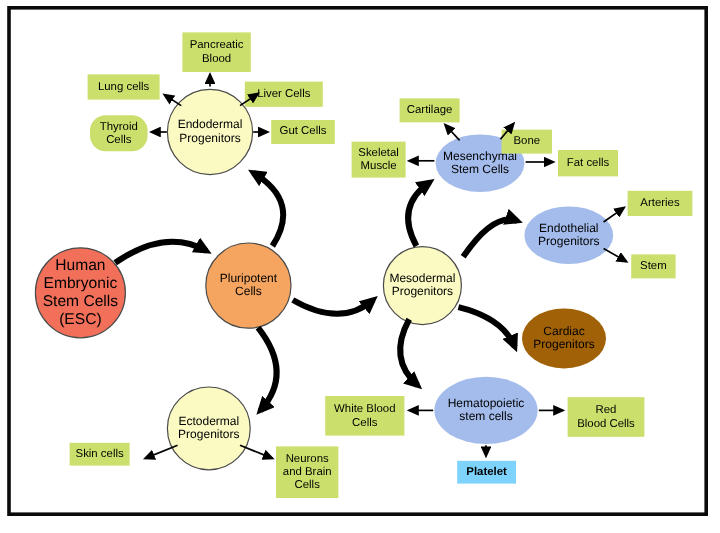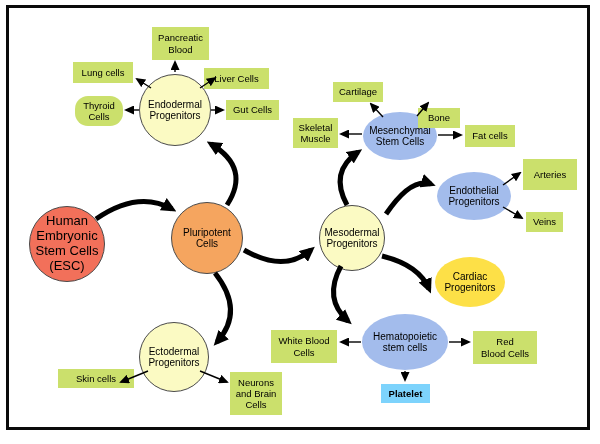--- a/index.html
+++ b/index.html
@@ -32,26 +32,26 @@
   
   #b-pancreatic {left:152px;top:27px; width:57px;height:33px;}
   #b-lung       {left:73px; top:62px; width:60px;height:21px;}
   #b-thyroid    {left:75px; top:96px; width:48px;height:30px;}
   #b-liver      {left:204px;top:68px; width:65px;height:21px;}
   #b-gut        {left:226px;top:100px;width:53px;height:20px;}
   #b-cartilage  {left:333px;top:82px; width:50px;height:20px;}
   #b-bone       {left:418px;top:80px; width:42px;height:20px;margin-top:28px;}
   #b-skeletal   {left:293px;top:118px;width:45px;height:30px;}
   #b-fat        {left:465px;top:125px;width:50px;height:22px;}
-  #b-arteries   {left:523px;top:159px;width:54px;height:31px;}
+  #b-arteries   {left:523px;top:159px;width:54px;height:21px;}
   #b-veins      {left:526px;top:212px;width:37px;height:20px;}
   #b-white-blood{left:271px;top:330px;width:66px;height:33px;}
   #b-red-blood  {left:473px;top:331px;width:64px;height:33px;}
   #b-platelet   {left:381px;top:384px;width:49px;height:19px;}
-  #b-skin       {left:58px; top:369px;width:76px;height:19px;}
+  #b-skin       {left:58px; top:369px;width:50px;height:19px;}
   #b-neurons    {left:230px;top:372px;width:52px;height:43px;}
 </style>
 </head>
 <body>
 
 <div id="stage">
   <div class="frame"></div>
 
   <div class="node circle" id="n-esc" style="background: rgb(242, 112, 90);">Human
 Embryonic
@@ -62,39 +62,39 @@
   <div class="node circle" id="n-endodermal" style="background: rgb(251, 250, 195);">Endodermal
 Progenitors</div>
   <div class="node circle" id="n-ectodermal" style="background: rgb(251, 250, 195);">Ectodermal
 Progenitors</div>
   <div class="node circle" id="n-mesodermal" style="background: rgb(251, 250, 195);">Mesodermal
 Progenitors</div>
   <div class="node ellipse" id="n-mesenchymal" style="background: rgb(163, 188, 236);">Mesenchymal
 Stem Cells</div>
   <div class="node ellipse" id="n-endothelial" style="background: rgb(163, 188, 236);">Endothelial
 Progenitors</div>
-  <div class="node ellipse" id="n-cardiac" style="background: #fde047;">Cardiac
+  <div class="node ellipse" id="n-cardiac" style="background: #a16207;">Cardiac
 Progenitors</div>
   <div class="node ellipse" id="n-hematopoietic" style="background: rgb(163, 188, 236);">Hematopoietic
 stem cells</div>
 
   <div class="box" id="b-pancreatic" style="background: rgb(203, 224, 108);">Pancreatic
 Blood</div>
   <div class="box" id="b-lung" style="background: rgb(203, 224, 108);">Lung cells</div>
   <div class="box" id="b-thyroid" style="background: rgb(203, 224, 108); border-radius: 13px;">Thyroid
 Cells</div>
   <div class="box" id="b-liver" style="background: rgb(203, 224, 108);">Liver Cells</div>
   <div class="box" id="b-gut" style="background: rgb(203, 224, 108);">Gut Cells</div>
   <div class="box" id="b-cartilage" style="background: rgb(203, 224, 108);">Cartilage</div>
   <div class="box" id="b-bone" style="background: rgb(203, 224, 108);">Bone</div>
   <div class="box" id="b-skeletal" style="background: rgb(203, 224, 108);">Skeletal
 Muscle</div>
   <div class="box" id="b-fat" style="background: rgb(203, 224, 108);">Fat cells</div>
   <div class="box" id="b-arteries" style="background: rgb(203, 224, 108);">Arteries</div>
-  <div class="box" id="b-veins" style="background: rgb(203, 224, 108);">Veins</div>
+  <div class="box" id="b-veins" style="background: rgb(203, 224, 108);">Stem</div>
   <div class="box" id="b-white-blood" style="background: rgb(203, 224, 108);">White Blood
 Cells</div>
   <div class="box" id="b-red-blood" style="background: rgb(203, 224, 108);">Red
 Blood Cells</div>
   <div class="box" id="b-platelet" style="background: #7dd3fc; font-weight: bold;">Platelet</div>
   <div class="box" id="b-skin" style="background: rgb(203, 224, 108);">Skin cells</div>
   <div class="box" id="b-neurons" style="background: rgb(203, 224, 108);">Neurons
 and Brain
 Cells</div>
 

